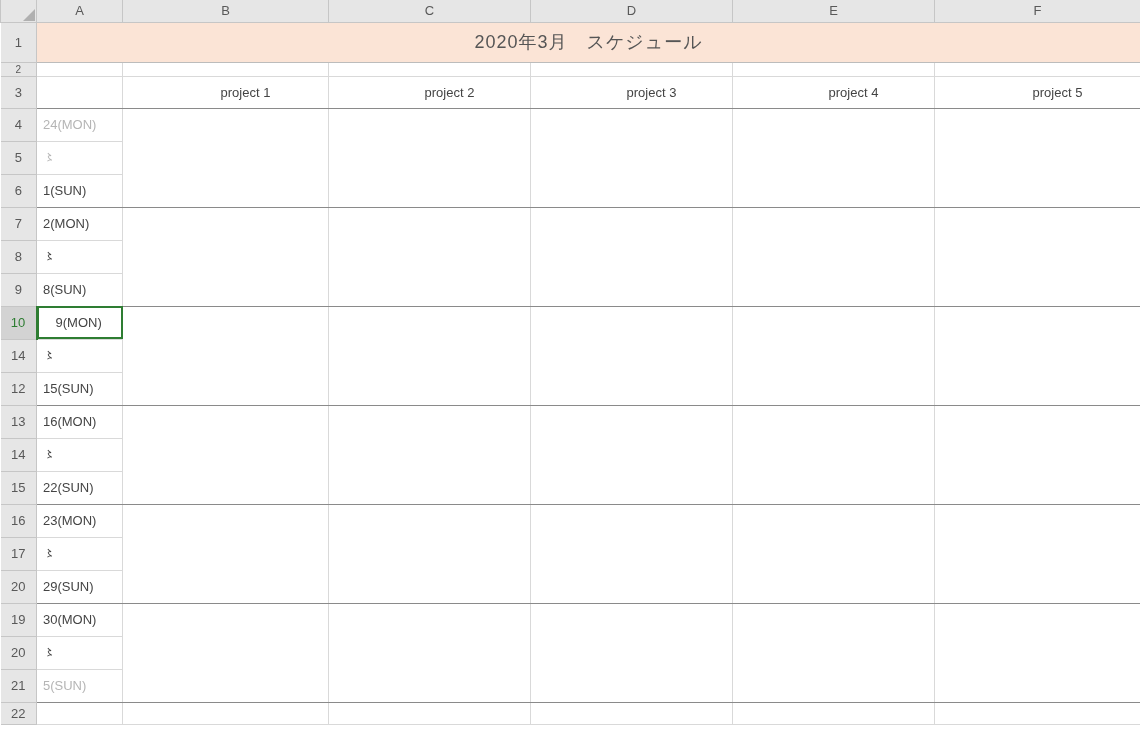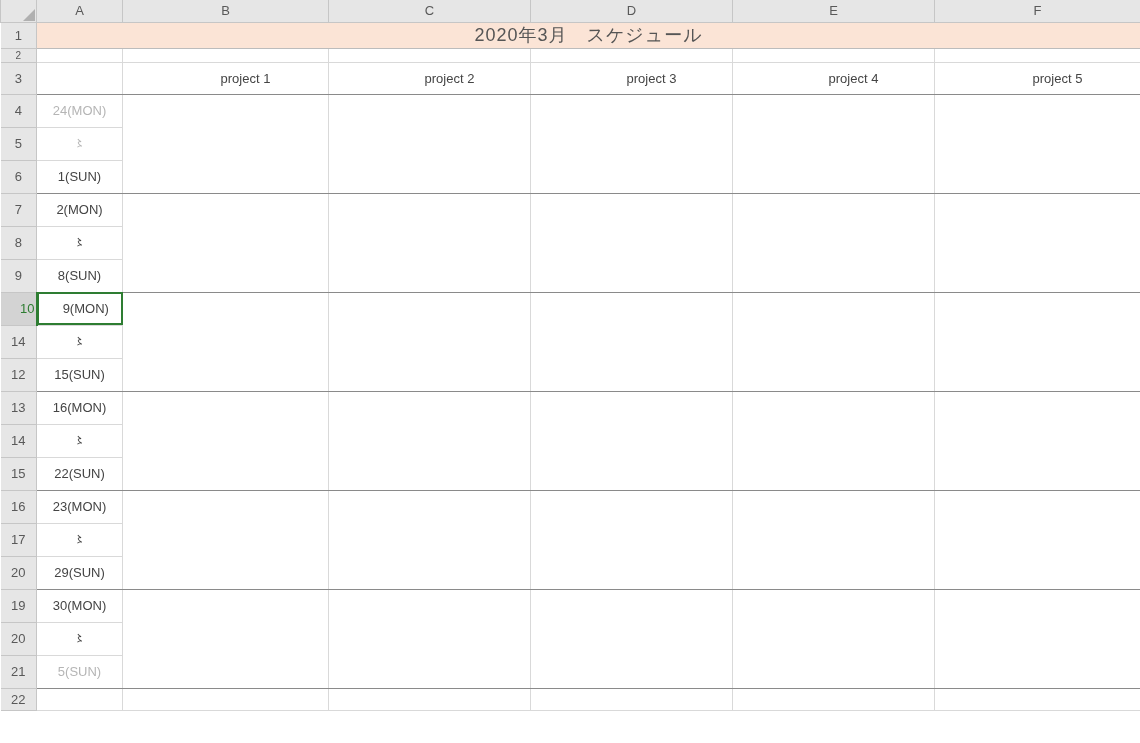--- a/index.html
+++ b/index.html
@@ -59,49 +59,48 @@
     font-size: 13px;
     border: 1px solid #c6c6c6;
     border-left: none;
     text-align: center;
     user-select: none;
   }
   th.rowhdr.sel {
     background: #d3d3d3;
     color: #2e7d32;
     border-right: 2px solid #2e7d32;
-    text-align: right;
   }
 
   td {
     border: 1px solid #d9d9d9;
     height: 33px;
     padding: 0 6px;
     font-size: 13px;
     color: #444;
     text-align: center;
     vertical-align: middle;
     background: #fff;
   }
 
   tr.r-title td.title {
-    height: 26px;
+    height: 40px;
     background: #fbe4d6;
     font-size: 18px;
     color: #555;
     letter-spacing: 1px;
     vertical-align: middle;
     border: 1px solid #bcbcbc;
   }
   tr.r2 td { height: 10px; padding:0; }
   tr.r-hdr td { height: 32px; padding-left: 46px; }
   tr.r-last td { height: 22px; }
 
   td.dim { color: #b5b5b5; }
-  td.colA { text-align: center; }
+  td.colA { text-align: left; }
   td.proj { text-align: center; }
 
   
   td.bb-strong { border-bottom: 1px solid #8a8a8a; }
 
   
   td.right-edge { border-right: 1px solid #c4b5fd; }
 
   
   td.active {

